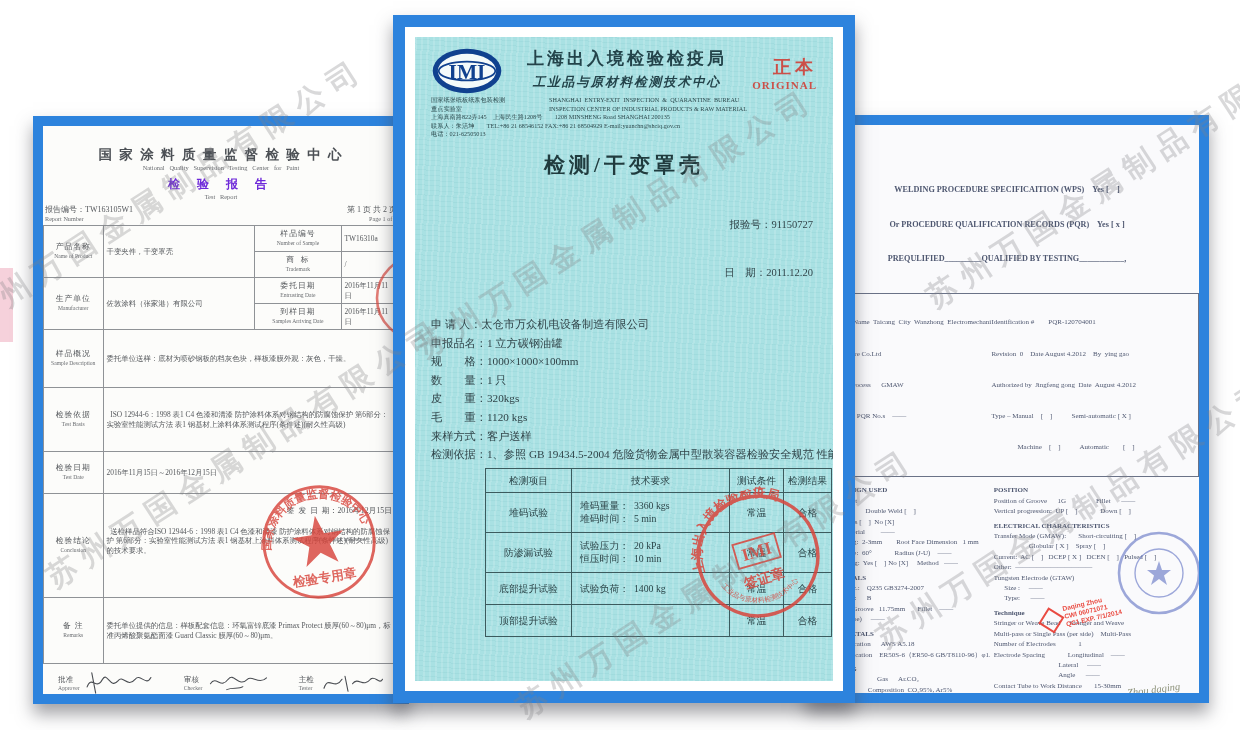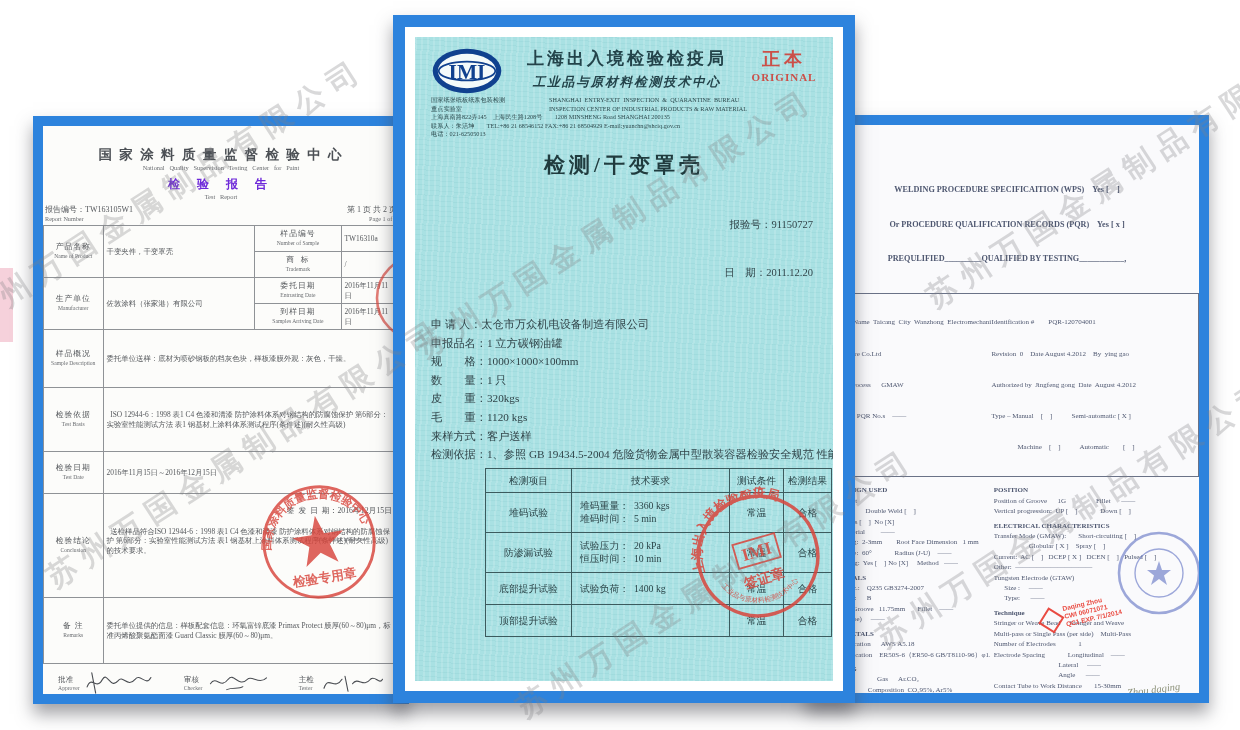--- a/index.html
+++ b/index.html
@@ -41,21 +41,21 @@
   .lsignrow .t .c{font-size:7.6px;} .lsignrow .t .e{font-size:5.6px;color:#6a6d71;}
   .r6cell{position:relative;}
   .r6sign{position:absolute;right:6px;bottom:34px;text-align:center;}
   .r6sign .c{font-size:7.8px;white-space:pre;} .r6sign .e{font-size:5.6px;color:#6a6d71;}
   .stamp{position:absolute;pointer-events:none;}
   
   .chead{display:flex;align-items:flex-start;}
   .chead .mid{flex:1;text-align:center;}
   .corg{font-size:17px;font-weight:bold;letter-spacing:3px;color:#23434a;white-space:pre;}
   .corg2{font-size:12.5px;font-weight:bold;letter-spacing:2px;margin-top:4px;color:#23434a;font-style:italic;}
-  .orig{width:66px;text-align:center;color:#cf4038;margin-top:0;opacity:.9;}
+  .orig{width:66px;text-align:right;color:#cf4038;margin-top:8px;opacity:.9;}
   .orig .z{font-size:18px;font-weight:bold;letter-spacing:4px;}
   .orig .o{font-size:11px;font-weight:bold;letter-spacing:1px;}
   .caddr{margin-top:1px;font-size:6.2px;line-height:8.6px;color:#2e4a4e;}
   .caddr .row{display:flex;}
   .caddr .lft{width:118px;white-space:pre;} .caddr .rgt{flex:1;white-space:pre;}
   .ctitle{margin-top:12px;text-align:center;font-size:21px;font-weight:bold;letter-spacing:4px;color:#203b3e;}
   .cno{margin-top:6px;text-align:right;font-size:10.5px;padding-right:4px;line-height:16px;white-space:pre;}
   .cfields{margin-top:4px;font-size:11.2px;}
   .cfields .fl{height:18.6px;white-space:pre;}
   .cfields .dep{padding-left:84px;}

